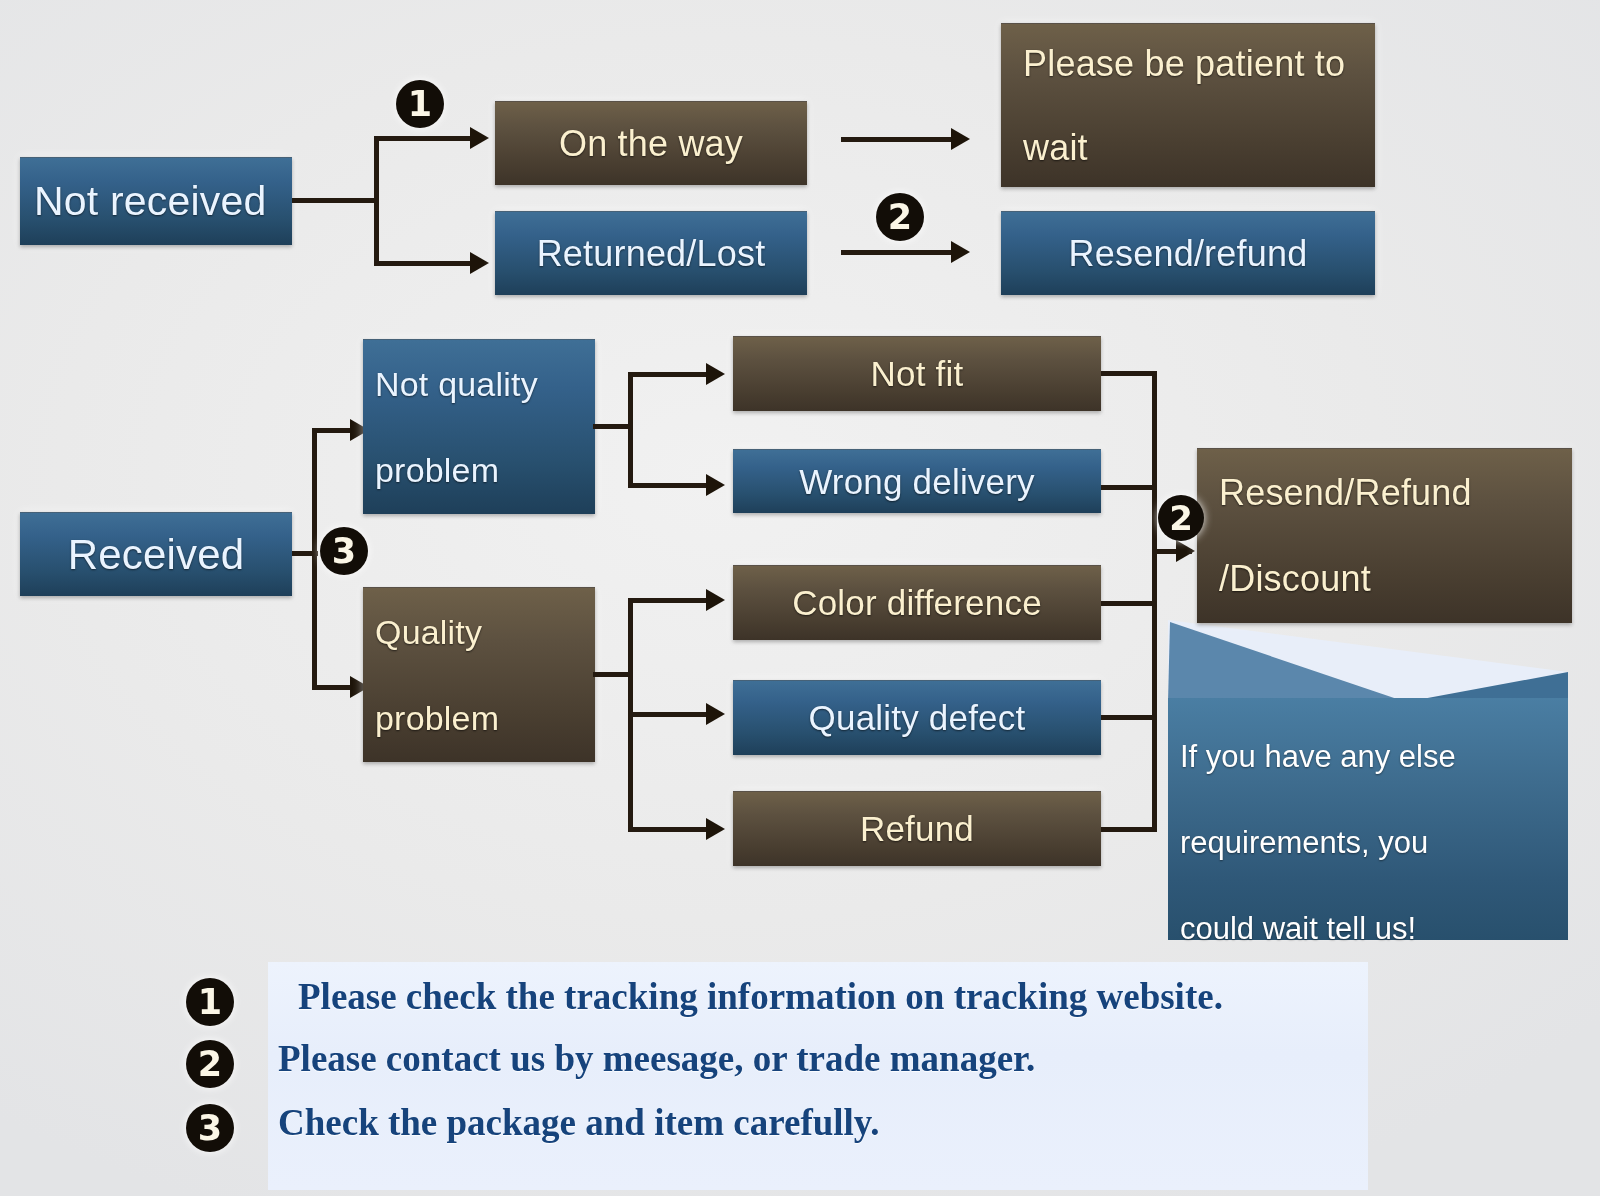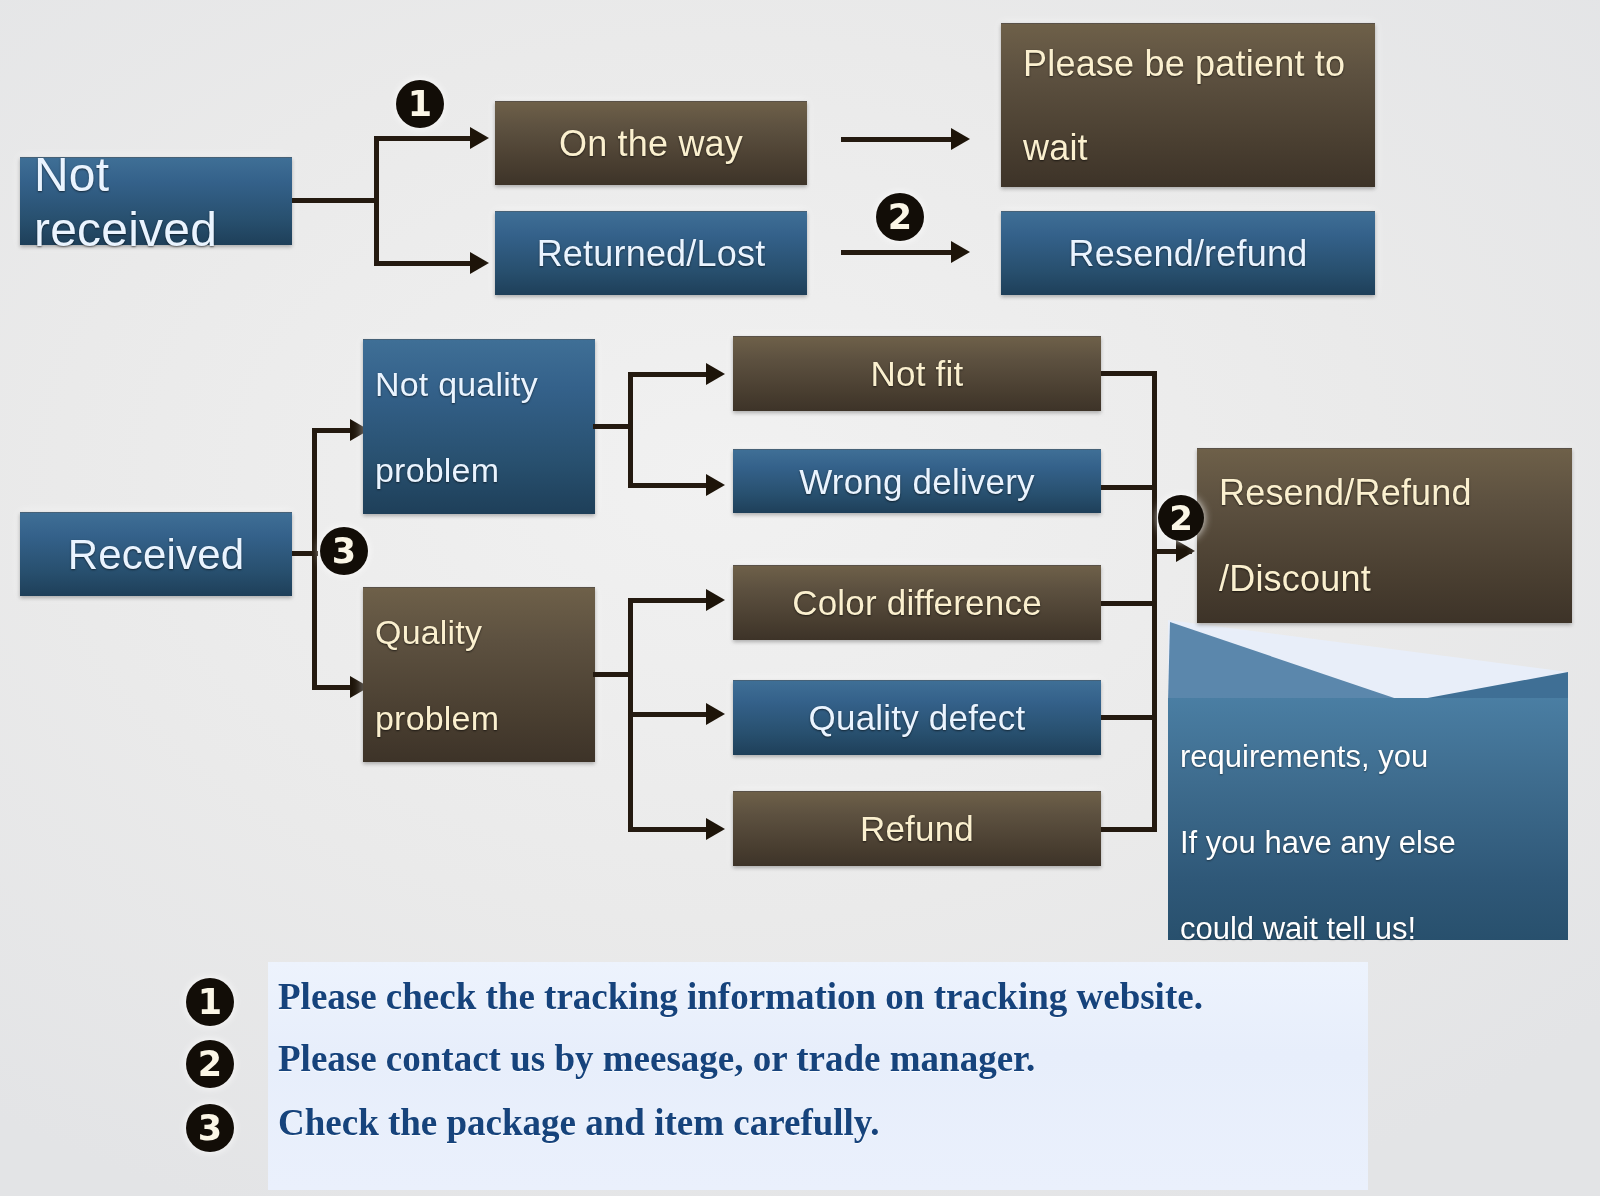--- a/index.html
+++ b/index.html
@@ -94,21 +94,21 @@
     color:#16437c;
     white-space:nowrap;
     text-shadow:0 1px 1px rgba(255,255,255,.9);
   }
 </style>
 </head>
 <body>
 
 <div id="stage">
 
-  <div class="node blue left" style="left:20px;top:157px;width:272px;height:88px;padding-left:14px;font-size:48px;">
+  <div class="node blue left" style="left:20px;top:157px;width:272px;height:88px;padding-left:14px;font-size:41px;">
     <span class="txt">Not received</span>
   </div>
 
   <div class="ln h" style="left:292px;top:198px;width:84px;"></div>
 
   <div class="ln v" style="left:374px;top:136px;height:130px;"></div>
 
   <div class="ln h" style="left:374px;top:136px;width:100px;"></div>
   <div class="arrow" style="left:470px;top:127px;"></div>
 
@@ -218,31 +218,31 @@
     </span>
   </div>
 
   <div id="callout-wrap">
     <svg id="callout-tail" viewBox="0 0 400 92" preserveAspectRatio="none">
       <polygon points="0,0 400,52 400,92 0,92" fill="#e8eef9"></polygon>
       <polygon points="2,2 238,82 0,82" fill="#5b87ac"></polygon>
       <polygon points="238,82 400,52 400,92 238,92" fill="#3f6f95"></polygon>
     </svg>
     <div id="callout-body">
+      <div>If you have any else</div>
       <div>requirements, you</div>
-      <div>If you have any else</div>
       <div>could wait tell us!</div>
     </div>
   </div>
 
   <div id="legend-panel"></div>
 
   <div class="legend-row" style="top:978px;">
     <div class="badge" style="left:186px;top:0px;width:48px;height:48px;font-size:35px;">1</div>
-    <div class="legend-txt" style="top:-3px;">Please check the tracking information on tracking website.</div>
+    <div class="legend-txt" style="top:-3px;margin-left:20px;">Please check the tracking information on tracking website.</div>
   </div>
 
   <div class="legend-row" style="top:1040px;">
     <div class="badge" style="left:186px;top:0px;width:48px;height:48px;font-size:35px;">2</div>
     <div class="legend-txt" style="top:-3px;">Please contact us by meesage, or trade manager.</div>
   </div>
 
   <div class="legend-row" style="top:1104px;">
     <div class="badge" style="left:186px;top:0px;width:48px;height:48px;font-size:35px;">3</div>
     <div class="legend-txt" style="top:-3px;">Check the package and item carefully.</div>

